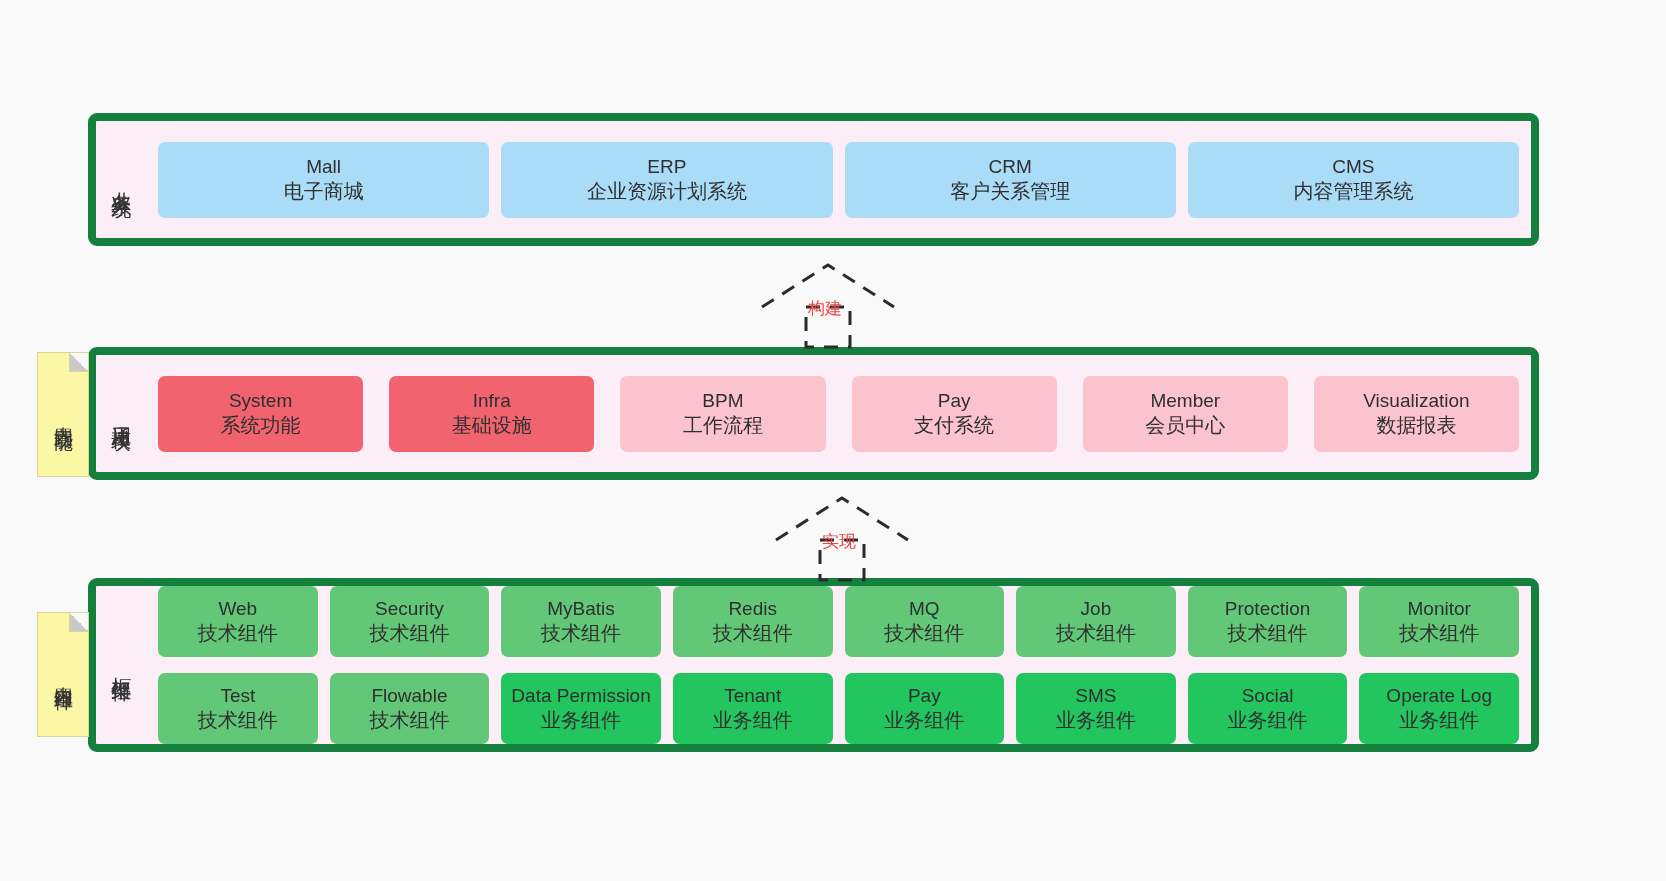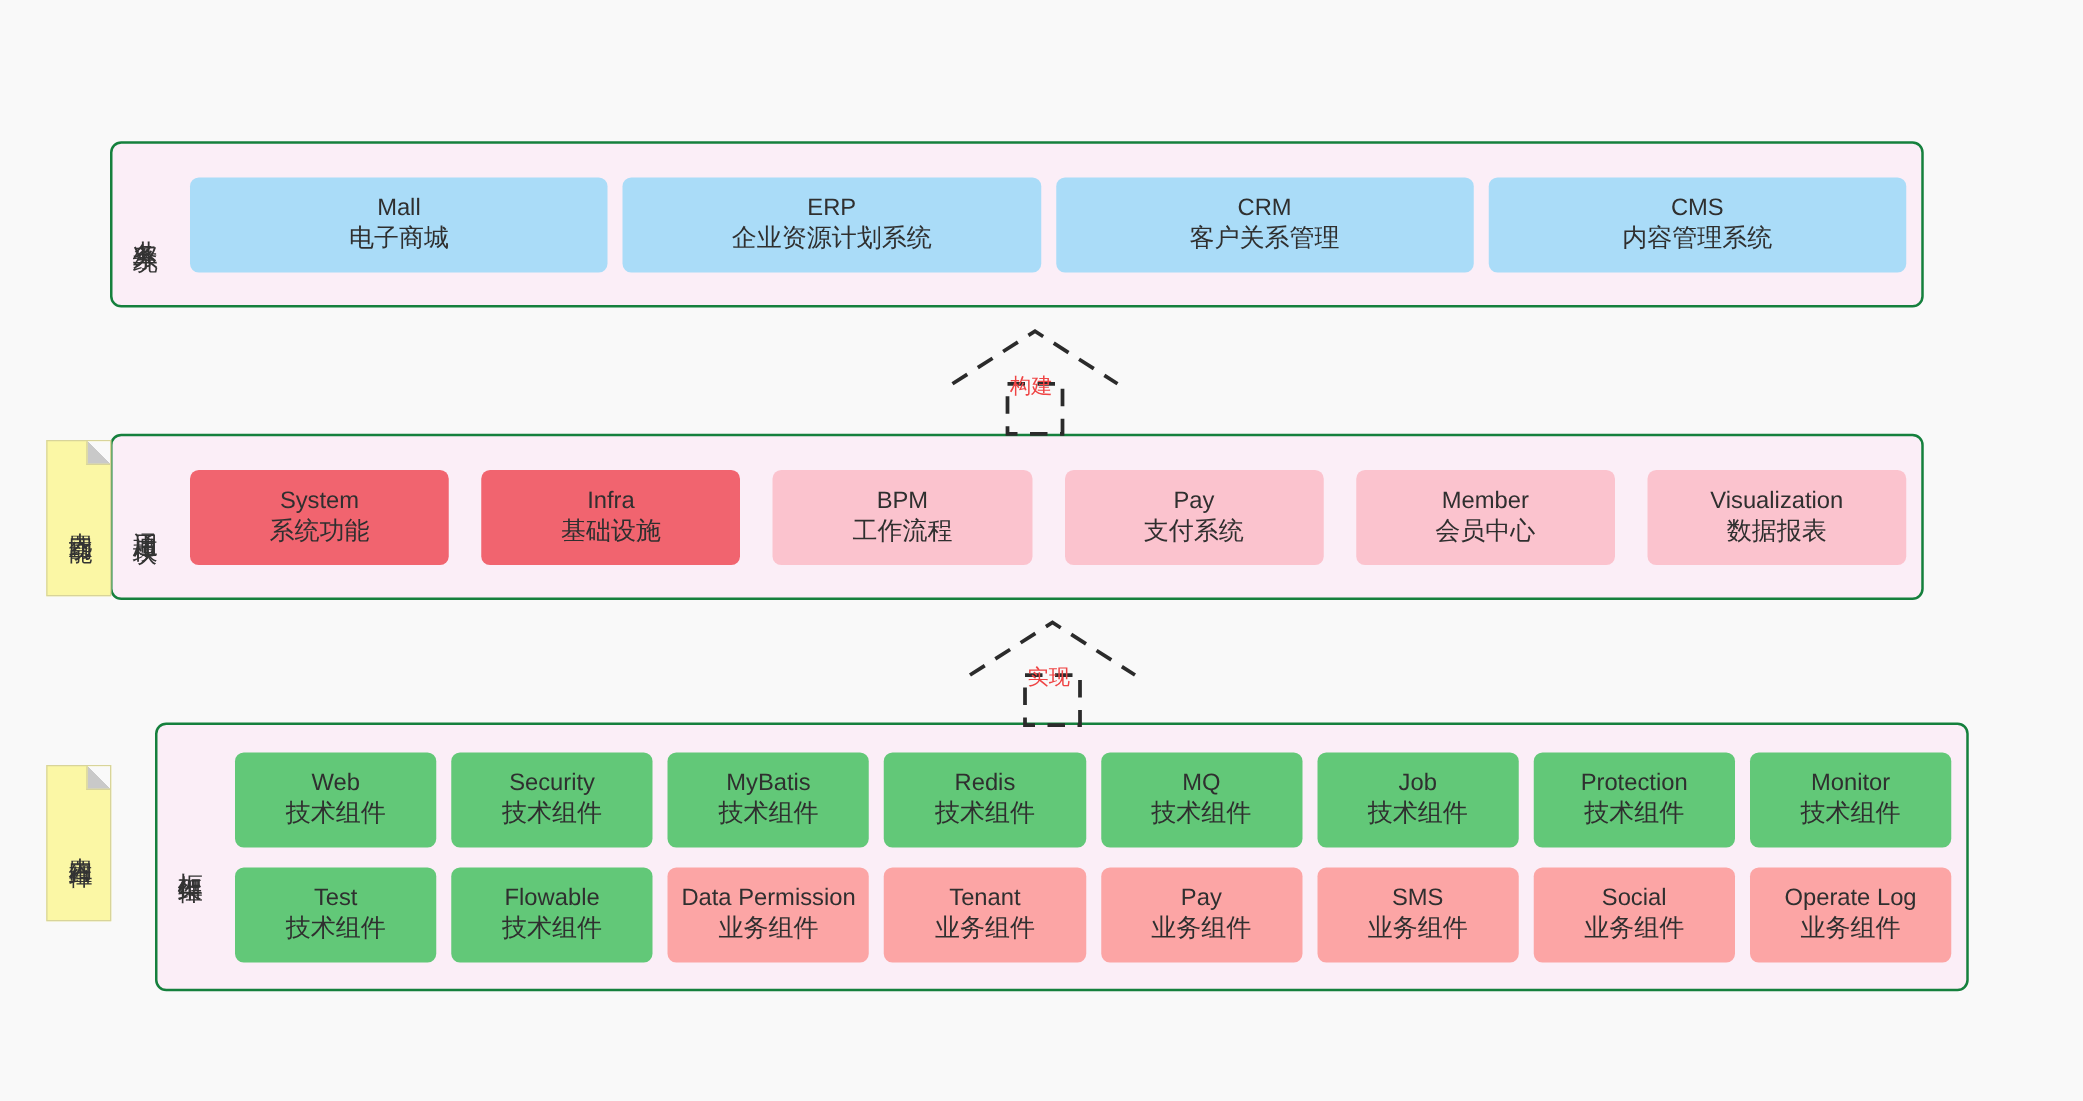--- a/index.html
+++ b/index.html
@@ -7,21 +7,21 @@
     width: 1666px; height: 881px;
     background: #f9f9f9;
     font-family: "Liberation Sans", "DejaVu Sans", sans-serif;
     overflow: hidden;
   }
   #canvas { position: relative; width: 1666px; height: 881px; }
 
   
   .layer {
     position: absolute;
-    border: 2px solid #15803d;
+    border: 8px solid #15803d;
     border-radius: 9px;
     background: #fbeef7;
     display: flex;
     align-items: stretch;
   }
   .layer-label {
     width: 50px;
     flex: 0 0 50px;
     display: flex;
     align-items: center;
@@ -60,21 +60,21 @@
     color: #2f2f2f;
     line-height: 1.24;
     padding: 4px 6px;
   }
   .card .t  { font-size: 19px; }
   .card .s  { font-size: 20px; }
   .c-blue      { background: #aadcf8; }
   .c-red       { background: #f1646f; }
   .c-pink      { background: #fbc3ce; }
   .c-green     { background: #62c878; }
-  .c-lgreen    { background: #fca5a5; }
+  .c-lgreen    { background: #22c55e; }
 
   
   .note {
     position: absolute;
     width: 52px;
     background: #fbf7a5;
     border: 1px solid #d8d49a;
     display: flex;
     align-items: center;
     justify-content: center;
@@ -182,21 +182,21 @@
   <div class="arrow" style="left:772px; top:492px; width:140px; height:90px;">
     <svg width="140" height="90" viewBox="0 0 140 90">
       <path d="M 4 48 L 70 6 L 136 48" fill="none" stroke="#2b2b2b" stroke-width="3" stroke-dasharray="14 10" stroke-linecap="butt"></path>
       <path d="M 48 48 L 92 48 L 92 88 L 48 88 Z" fill="none" stroke="#2b2b2b" stroke-width="3" stroke-dasharray="14 10" stroke-linecap="butt"></path>
     </svg>
     <div class="arrow-label" style="left:50px; top:38px;">实现</div>
   </div>
 
   <div class="note" style="left:37px; top:612px; height:125px;">内置组件</div>
 
-  <div class="layer" style="left:88px; top:578px; width:1451px; height:215px;margin-left:36px;">
+  <div class="layer" style="left:88px; top:578px; width:1451px; height:174px;">
     <div class="layer-label">框架组件</div>
     <div class="layer-body">
       <div class="row" style="height:76px;">
         <div class="card c-green">
           <div class="t">Web</div>
           <div class="s">技术组件</div>
         </div>
         <div class="card c-green">
           <div class="t">Security</div>
           <div class="s">技术组件</div>

